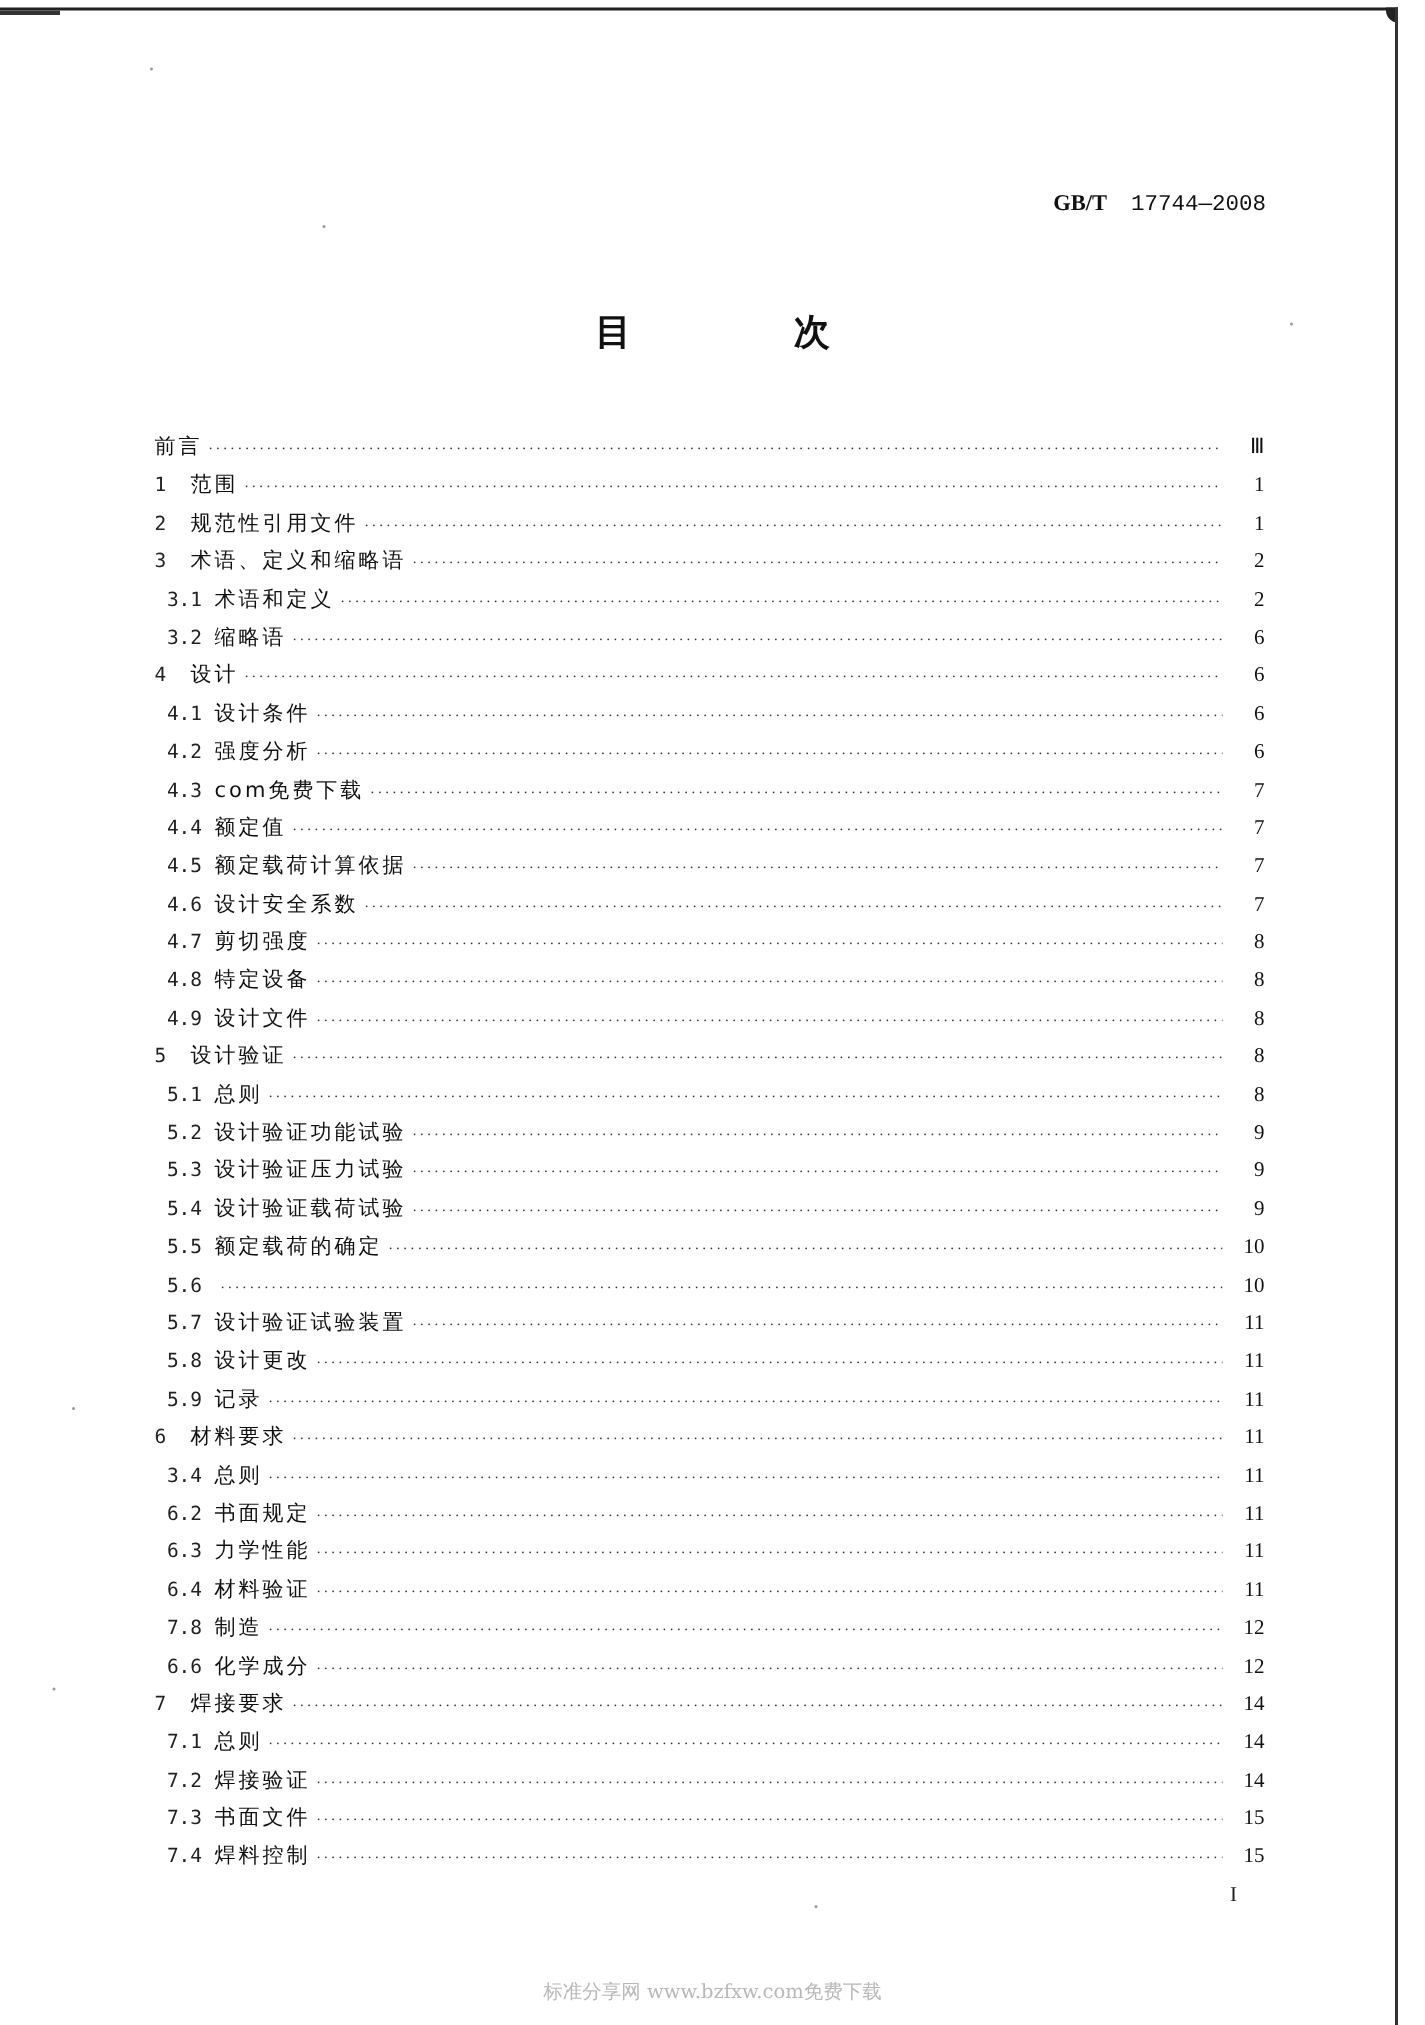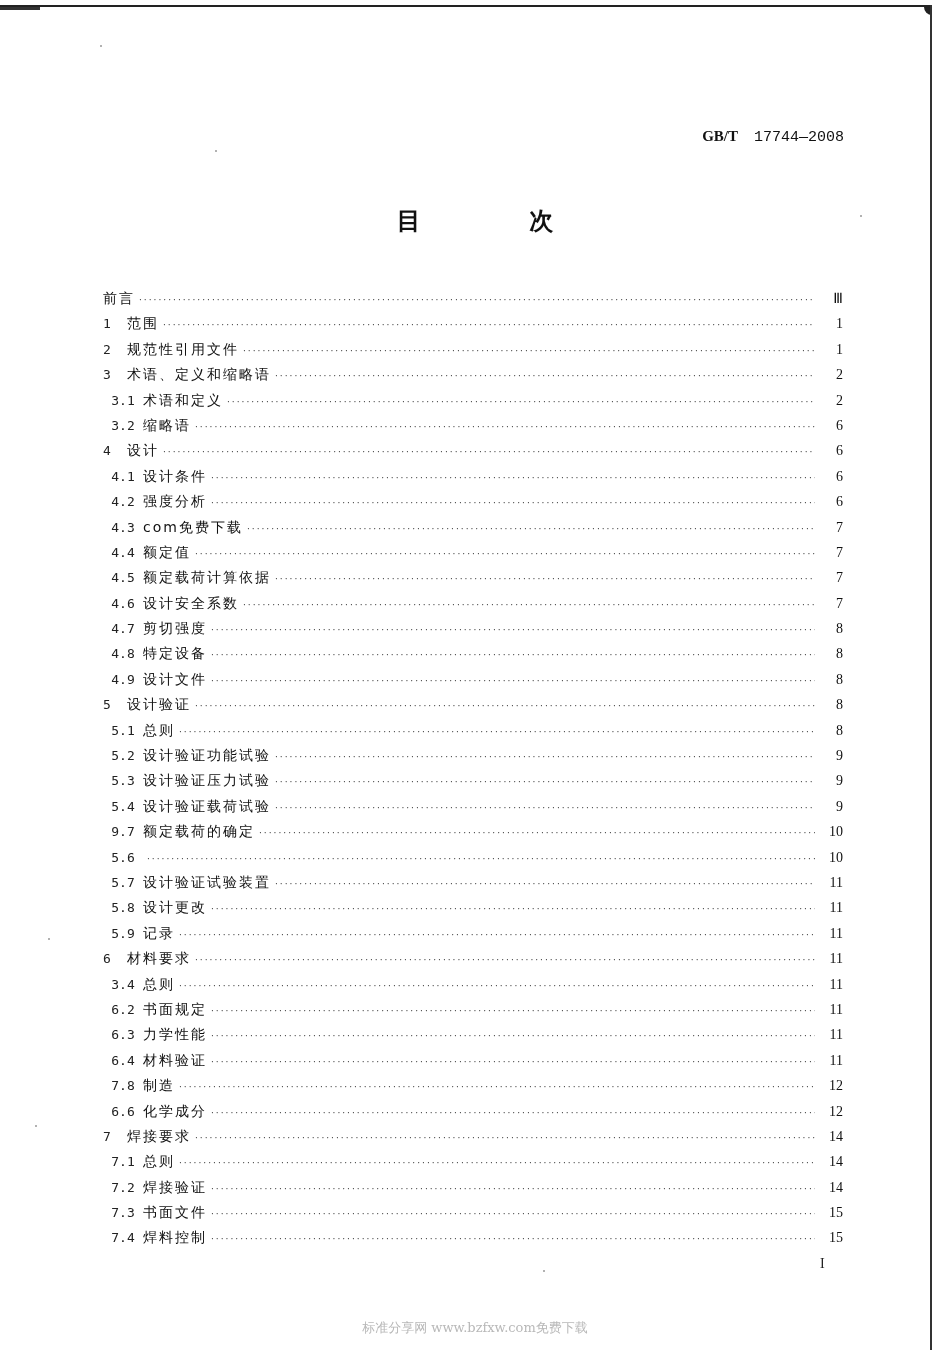--- a/index.html
+++ b/index.html
@@ -213,21 +213,21 @@
       <span class="toc-dots"></span>
       <span class="toc-page">9</span>
     </div>
     <div class="toc-row l2">
       <span class="toc-num">5.4</span>
       <span class="toc-label">设计验证载荷试验</span>
       <span class="toc-dots"></span>
       <span class="toc-page">9</span>
     </div>
     <div class="toc-row l2">
-      <span class="toc-num">9.7</span>
+      <span class="toc-num">5.5</span>
       <span class="toc-label">额定载荷的确定</span>
       <span class="toc-dots"></span>
       <span class="toc-page">10</span>
     </div>
     <div class="toc-row l2">
       <span class="toc-num">5.6</span>
       <span class="toc-dots"></span>
       <span class="toc-page">10</span>
     </div>
     <div class="toc-row l2">

